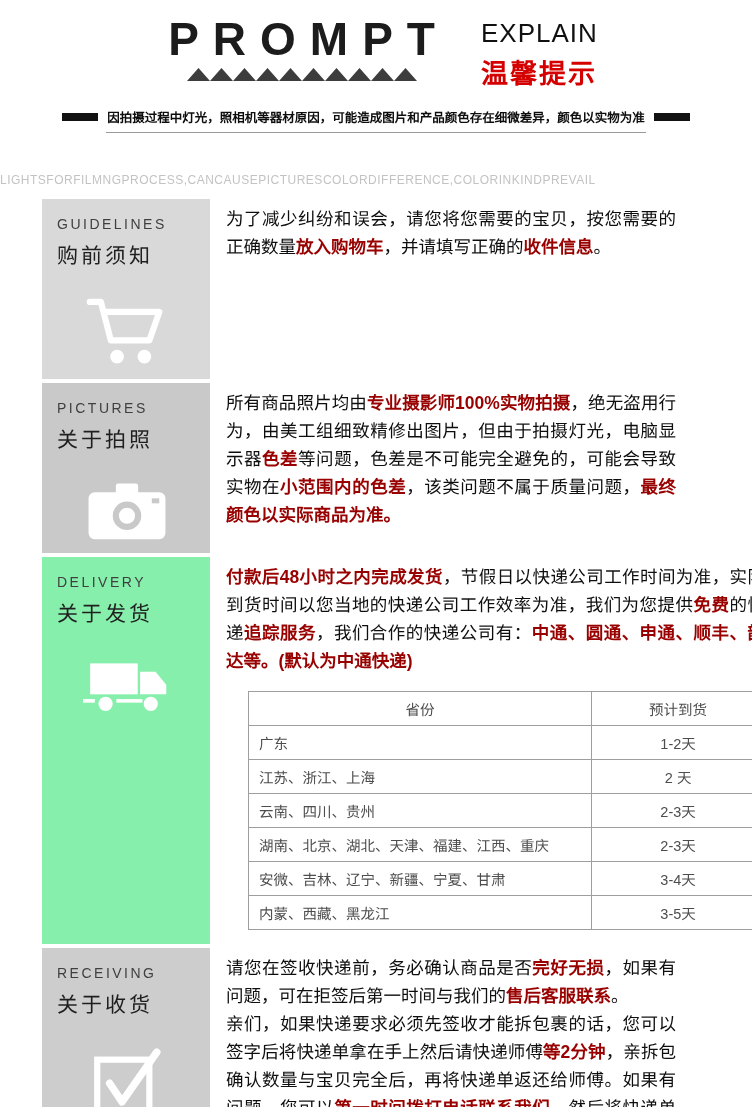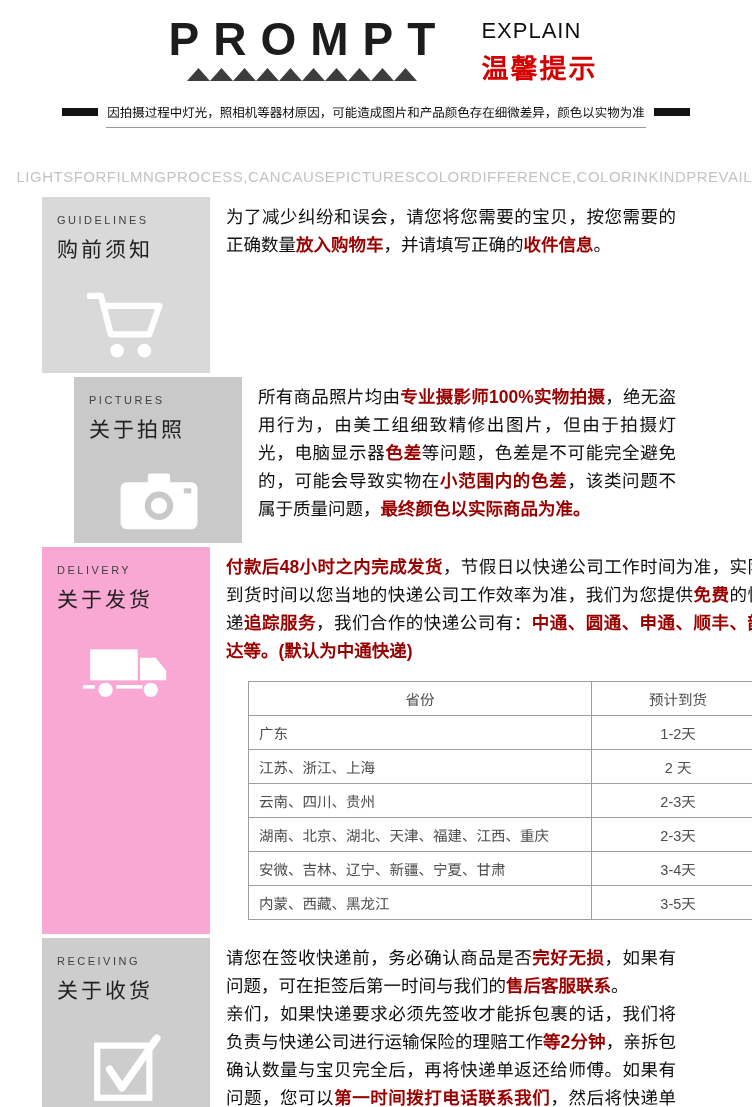--- a/index.html
+++ b/index.html
@@ -13,42 +13,42 @@
 
   
   .header { display:flex; justify-content:center; align-items:flex-start; gap:32px; }
   .title-block { text-align:center; }
   .prompt-title {
     font-size:46px; font-weight:bold; letter-spacing:14px; color:#1c1c1c;
     line-height:1.1; padding-left:14px;
   }
   .zigzag { margin-top:3px; line-height:0; }
   .explain-block { padding-top:4px; }
-  .explain-en { font-size:22px; color:#101010; letter-spacing:1px; }
+  .explain-en { font-size:26px; color:#101010; letter-spacing:1px; }
   .explain-cn { font-size:27px; color:#d40000; font-weight:bold; margin-top:3px; letter-spacing:2px; }
 
   .notice-row { display:flex; align-items:center; justify-content:center; gap:9px; margin-top:16px; }
   .notice-bar { width:36px; height:8px; background:#121212; flex:0 0 auto; }
-  .notice-text { font-size:12.5px; color:#0d0d0d; white-space:nowrap; }
+  .notice-text { font-size:12.5px; color:#0d0d0d; white-space:nowrap;font-weight:bold; }
   .divider-line { width:540px; height:1px; background:#9a9a9a; margin:6px auto 3px auto; }
-  .notice-en { text-align:right; font-size:15px; color:#c3c3c3; letter-spacing:0.5px;margin-top:40px; }
+  .notice-en { text-align:left; font-size:12px; color:#c3c3c3; letter-spacing:0.5px;margin-top:40px; }
 
   
   .sections { margin:12px 42px 0 42px; display:flex; flex-direction:column; gap:4px; }
   .section { display:flex; gap:6px; align-items:stretch; }
   .section.s1 { min-height:157px; }
   .section.s2 { min-height:164px; }
   .section.s3 { min-height:354px; }
   .section.s4 { min-height:248px; }
   .side-box { flex:0 0 168px; width:168px; padding:17px 14px 10px 15px; }
   .s1 .side-box { background:#d9d9d9; }
-  .s2 .side-box { background:#c9c9c9;margin-left:32px; }
-  .s3 .side-box { background:#f9a8d4; }
+  .s2 .side-box { background:#c9c9c9; }
+  .s3 .side-box { background:#86efac; }
   .s4 .side-box { background:#cdcdcd; }
-  .side-en { font-size:11px; letter-spacing:2.5px; color:#3f3f3f; }
+  .side-en { font-size:14px; letter-spacing:2.5px; color:#3f3f3f; }
   .side-cn { font-size:21px; color:#1f1f1f; letter-spacing:3px; margin-top:7px; }
   .side-icon { display:flex; justify-content:center; margin-top:28px; }
   .content { flex:1; padding:6px 34px 6px 10px; }
   p.para { margin:0; font-size:17.5px; line-height:1.6; color:#0e0e0e; text-align:justify; }
   .red { color:#990000; font-weight:bold; }
 
   
   .ship-table { border-collapse:collapse; margin:16px 0 8px 22px; width:517px; }
   .ship-table th, .ship-table td {
     border:1px solid #9e9e9e; font-weight:normal; font-size:14.5px; color:#4d4d4d;
@@ -186,19 +186,19 @@
         <div class="side-cn">关于收货</div>
         <div class="side-icon">
           <svg width="72" height="72" viewBox="0 0 58 58" aria-hidden="true">
             <rect x="5" y="11" width="42" height="42" fill="none" stroke="#fff" stroke-width="5"></rect>
             <path d="M15 30 L25 45 L53 5" fill="none" stroke="#fff" stroke-width="6" stroke-linecap="round" stroke-linejoin="round"></path>
           </svg>
         </div>
       </div>
       <div class="content">
           <p class="para"><span>请您在签收快递前，务必确认商品是否</span><span class="red">完好无损</span><span>，如果有问题，可在拒签后第一时间与我们的</span><span class="red">售后客服联系</span><span>。</span></p>
-          <p class="para"><span>亲们，如果快递要求必须先签收才能拆包裹的话，我们将负责与快递公司进行运输保险的理赔工作</span><span class="red">等2分钟</span><span>，亲拆包确认数量与宝贝完全后，再将快递单返还给师傅。如果有问题，您可以</span><span class="red">第一时间拨打电话联系我们</span><span>，然后将快递单上的签名涂黑进行拒签，</span><span class="red">我们将负责与快递公司进行运输保险的理赔工作。</span></p>
+          <p class="para"><span>亲们，如果快递要求必须先签收才能拆包裹的话，您可以签字后将快递单拿在手上然后请快递师傅</span><span class="red">等2分钟</span><span>，亲拆包确认数量与宝贝完全后，再将快递单返还给师傅。如果有问题，您可以</span><span class="red">第一时间拨打电话联系我们</span><span>，然后将快递单上的签名涂黑进行拒签，</span><span class="red">我们将负责与快递公司进行运输保险的理赔工作。</span></p>
         </div>
     </div>
 
   </div>
 
 </div>
 
 </body></html>

